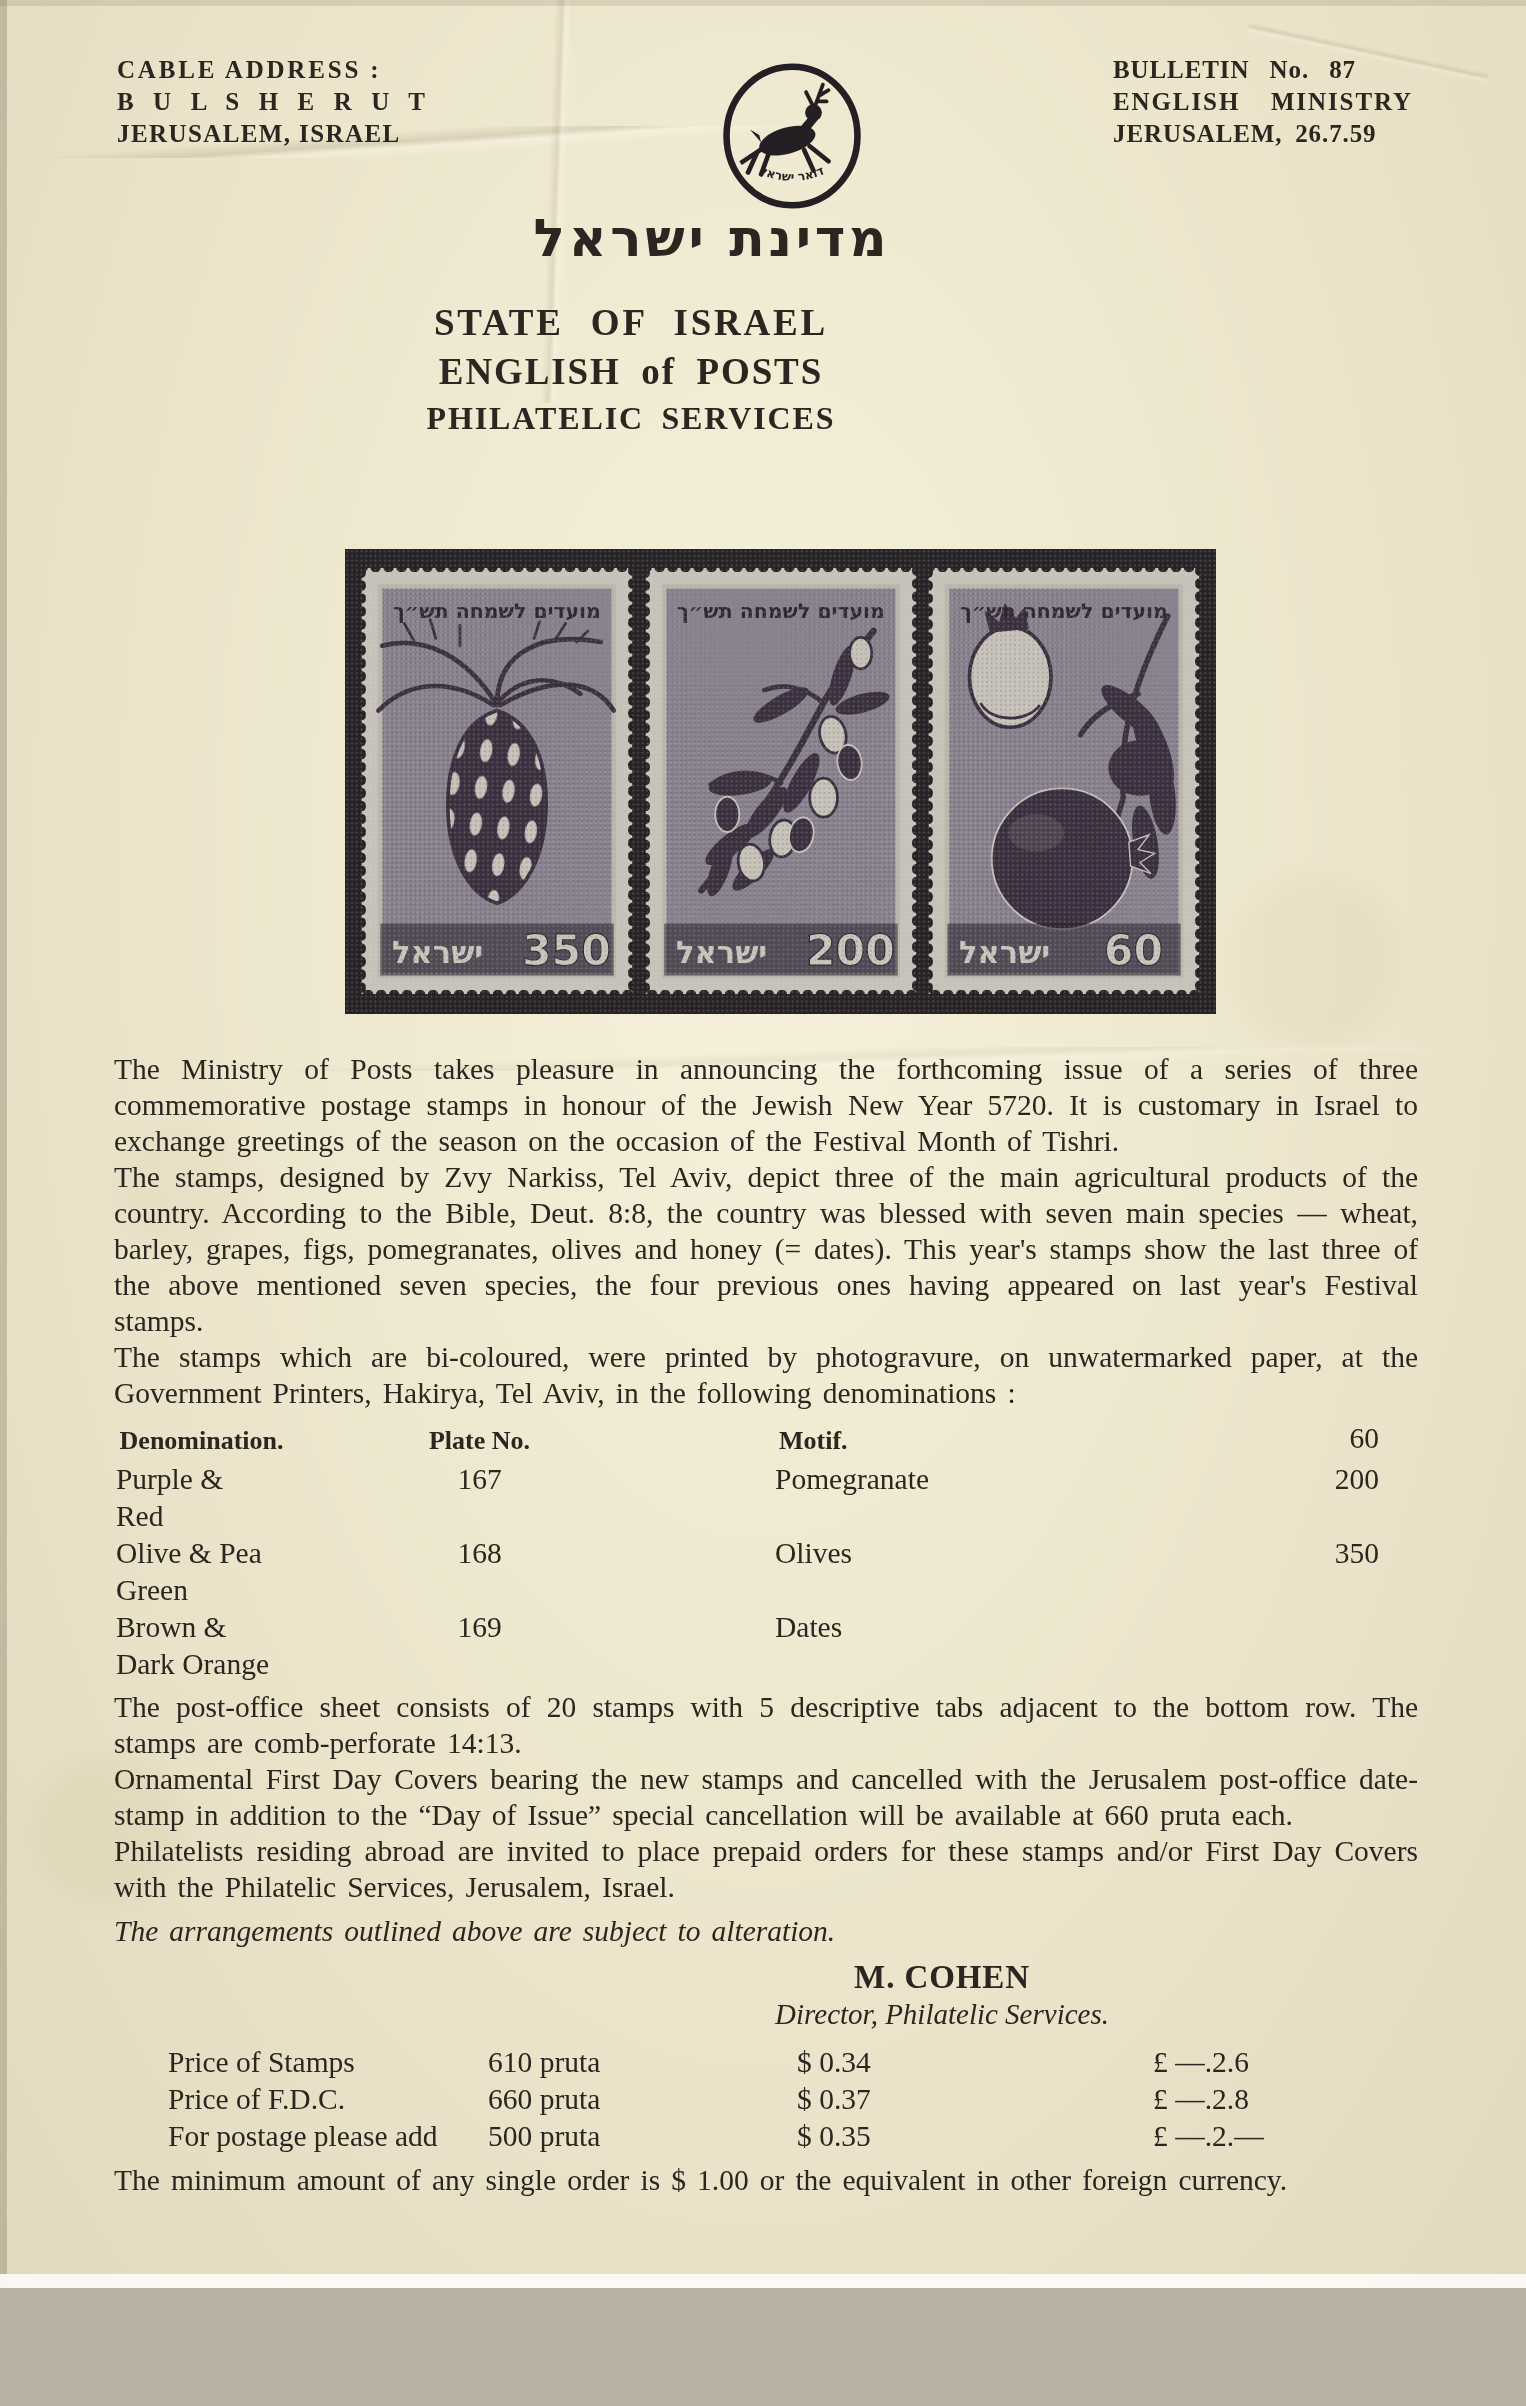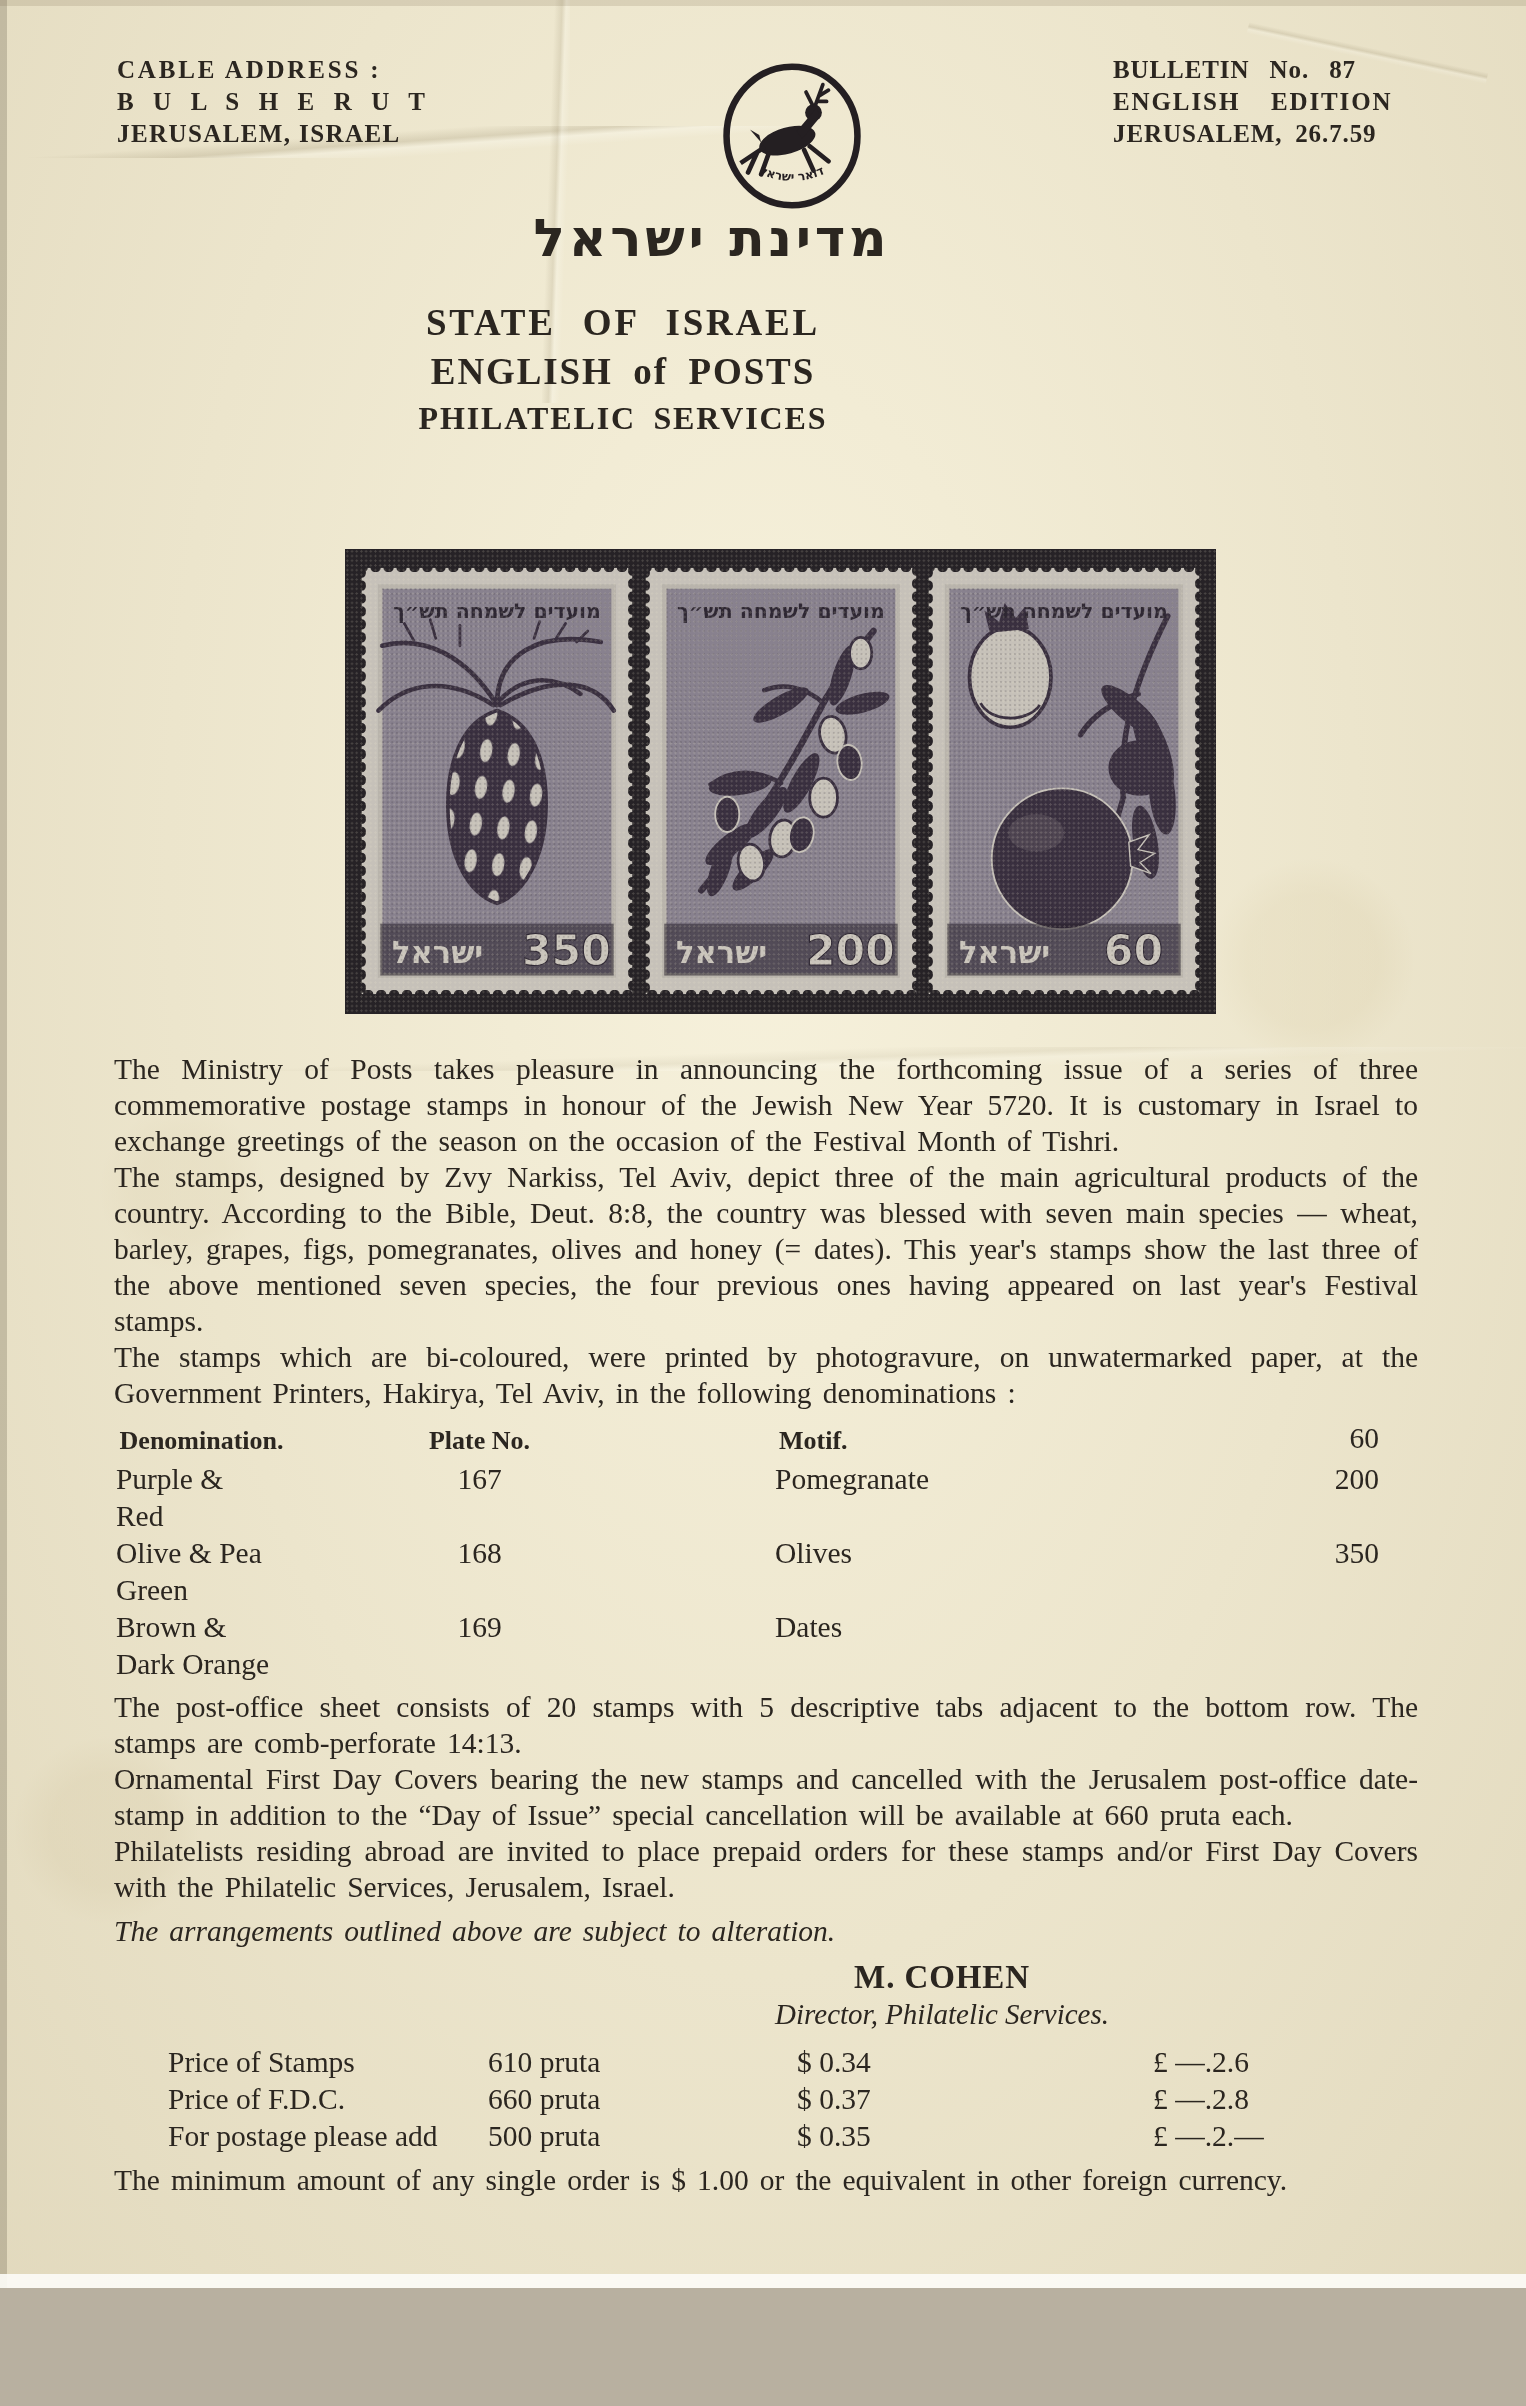--- a/index.html
+++ b/index.html
@@ -37,21 +37,21 @@
   .hdr-left .l3{letter-spacing:1.4px;}
   .hdr-right{position:absolute;left:1113px;top:54px;width:309px;font-weight:bold;font-size:25px;line-height:32px;}
   .hdr-right .l1{word-spacing:13px;letter-spacing:0.9px;}
   .hdr-right .l2{word-spacing:22.5px;letter-spacing:1.9px;}
   .hdr-right .l3{word-spacing:5.6px;letter-spacing:0.9px;}
   .logo{position:absolute;left:720px;top:60px;width:144px;height:152px;}
 
   
   .hebrew-title{position:absolute;left:0;top:208px;width:1424px;text-align:center;
     font-family:"DejaVu Sans",sans-serif;font-weight:bold;font-size:52px;letter-spacing:3.7px;direction:rtl;}
-  .masthead{position:absolute;left:0;top:298px;width:1246px;text-align:center;font-weight:bold;}
+  .masthead{position:absolute;left:8px;top:298px;width:1246px;text-align:center;font-weight:bold;}
   .masthead .m1{font-size:37px;letter-spacing:2.8px;word-spacing:15px;line-height:49px;}
   .masthead .m2{font-size:37px;letter-spacing:1.9px;word-spacing:9.4px;line-height:49px;}
   .masthead .m3{font-size:32px;letter-spacing:1.9px;word-spacing:7.5px;line-height:45px;}
 
   
   .stamps{position:absolute;left:345px;top:549px;width:871px;height:465px;margin:0;
     background:#262226;box-sizing:border-box;padding:13px;display:flex;gap:5.6px;}
   .stamps::after{content:"";position:absolute;inset:0;
     background-image:radial-gradient(rgba(236,229,204,.18) 0.9px, transparent 1.3px);
     background-size:4.7px 4.7px;pointer-events:none;}
@@ -113,21 +113,21 @@
       </g>
       <path id="logocap" d="M32,116 Q77,142 122,116" fill="none"></path>
       <text font-size="13" font-weight="bold" fill="#241f22">
         <textPath href="#logocap" startOffset="50%" text-anchor="middle">דואר ישראל</textPath>
       </text>
     </svg>
   </div>
 
   <div class="hdr-right">
     <div class="l1">BULLETIN No. 87</div>
-    <div class="l2">ENGLISH EDITION</div>
+    <div class="l2">ENGLISH MINISTRY</div>
     <div class="l3">JERUSALEM, 26.7.59</div>
   </div>
 
   <div class="hebrew-title" dir="rtl">מדינת ישראל</div>
   <div class="masthead">
     <div class="m1">STATE OF ISRAEL</div>
     <div class="m2">ENGLISH of POSTS</div>
     <div class="m3">PHILATELIC SERVICES</div>
   </div>
 

